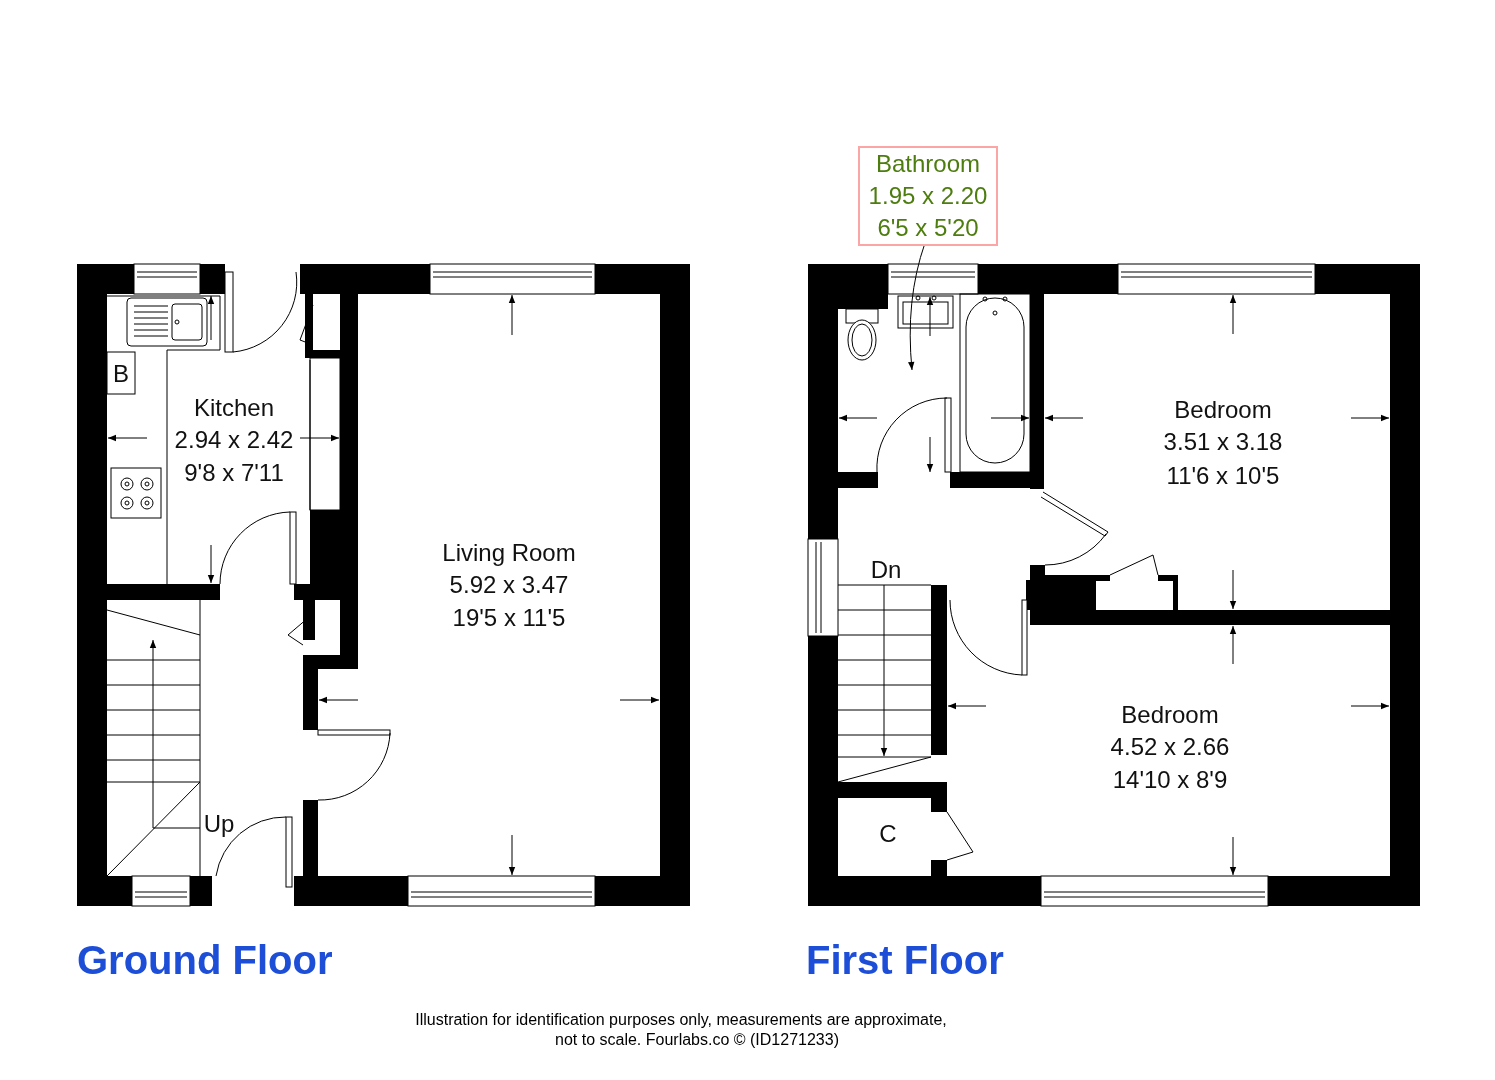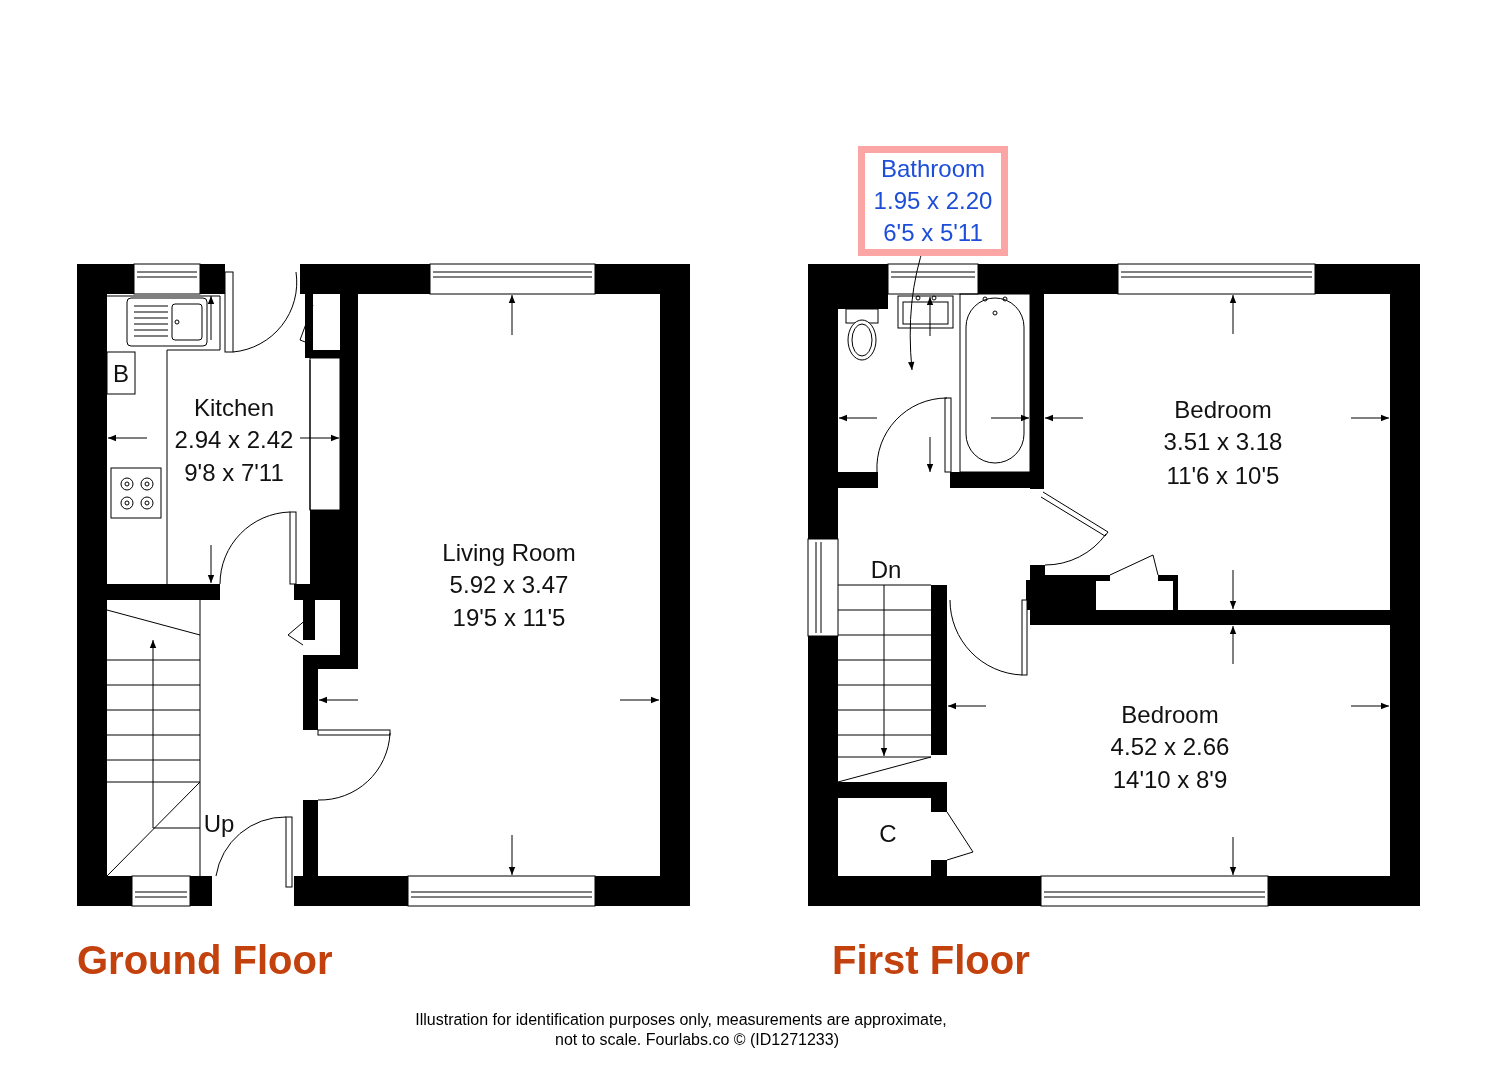--- a/index.html
+++ b/index.html
@@ -4,24 +4,24 @@
   <style>
     html, body { margin: 0; padding: 0; background: #ffffff; }
     body { width: 1495px; height: 1080px; position: relative; overflow: hidden;
            font-family: "Liberation Sans", sans-serif; color: #000; }
     svg.plan { position: absolute; left: 0; top: 0; }
     .wall { fill: #000; }
     .thin { fill: none; stroke: #000; stroke-width: 1; }
     .fix { fill: #fff; stroke: #000; stroke-width: 1; }
     .win { fill: #fff; stroke: #000; stroke-width: 1; }
     .room-text { font-family: "Liberation Sans", sans-serif; font-size: 24px; fill: #111; text-anchor: middle; }
-    .floor-title { position: absolute; font-family: "Liberation Sans", sans-serif; font-weight: bold; font-size: 40px; color: #c2410c; }
+    .floor-title { position: absolute; font-family: "Liberation Sans", sans-serif; font-weight: bold; font-size: 40px; color: #1d4ed8; }
     .disclaimer { position: absolute; left: 0; width: 1362px; text-align: center; font-size: 16px; line-height: 20px; color: #000; }
-    .bath-label { position: absolute; left: 858px; top: 146px; width: 136px; height: 96px; border: 7px solid #fca5a5; background: #fff;
-                  text-align: center; font-size: 24px; line-height: 32px; color: #1d4ed8; }
+    .bath-label { position: absolute; left: 858px; top: 146px; width: 136px; height: 96px; border: 2px solid #fca5a5; background: #fff;
+                  text-align: center; font-size: 24px; line-height: 32px; color: #4d7c0f; }
   </style>
 </head>
 <body>
 
 <svg class="plan" width="1495" height="1080" viewBox="0 0 1495 1080" xmlns="http://www.w3.org/2000/svg">
   <defs>
     <marker id="ah" viewBox="0 0 10 10" refX="10" refY="5" markerWidth="10" markerHeight="8" orient="auto-start-reverse">
       <path d="M0,1 L10,5 L0,9 z" fill="#000"></path>
     </marker>
   </defs>
@@ -270,20 +270,20 @@
     <text class="room-text" x="1170" y="755">4.52 x 2.66</text>
     <text class="room-text" x="1170" y="788">14'10 x 8'9</text>
     <text class="room-text" x="886" y="578">Dn</text>
     <text class="room-text" x="888" y="842" font-size="28">C</text>
   </g>
 </svg>
 
 <div class="bath-label">
   <div>Bathroom</div>
   <div>1.95 x 2.20</div>
-  <div>6'5 x 5'11</div>
+  <div>6'5 x 5'20</div>
 </div>
 
 <div class="floor-title" style="left:77px; top:938px;">Ground Floor</div>
-<div class="floor-title" style="left:832px; top:938px;">First Floor</div>
+<div class="floor-title" style="left:806px; top:938px;">First Floor</div>
 
 <div class="disclaimer" style="top:1010px;">Illustration for identification purposes only, measurements are approximate,</div>
 <div class="disclaimer" style="top:1030px;margin-left:16px;">not to scale. Fourlabs.co © (ID1271233)</div>
 
 </body></html>

